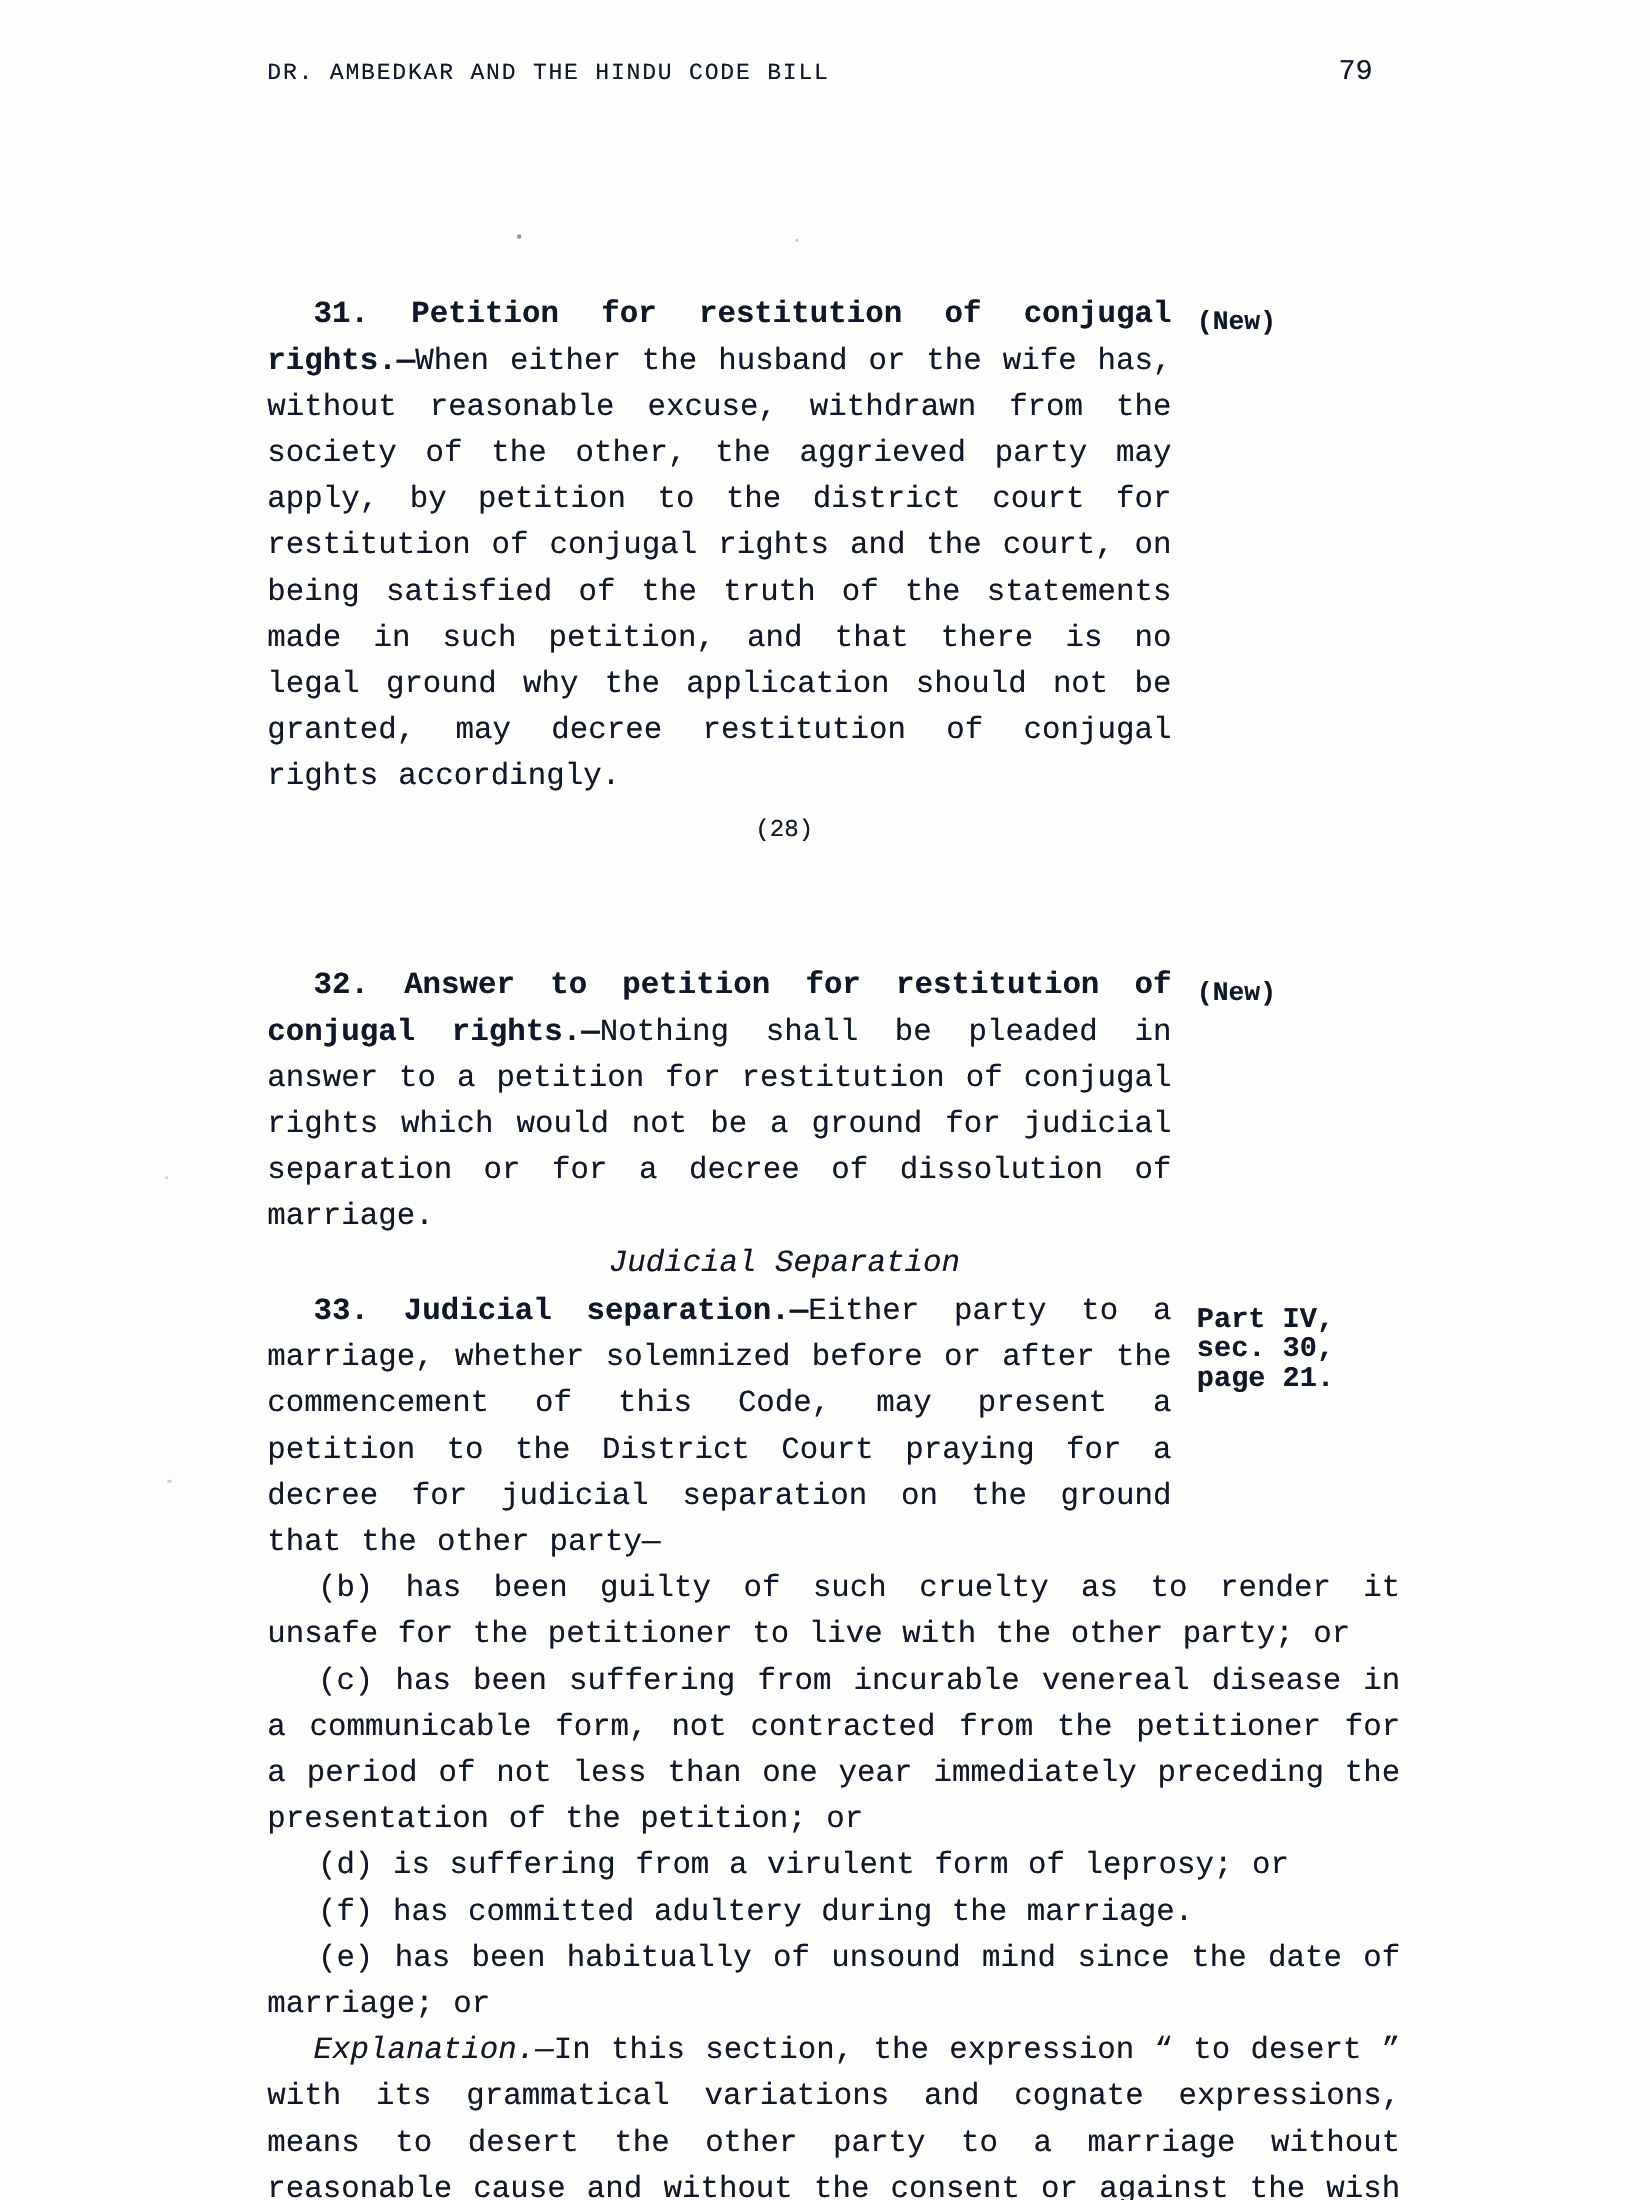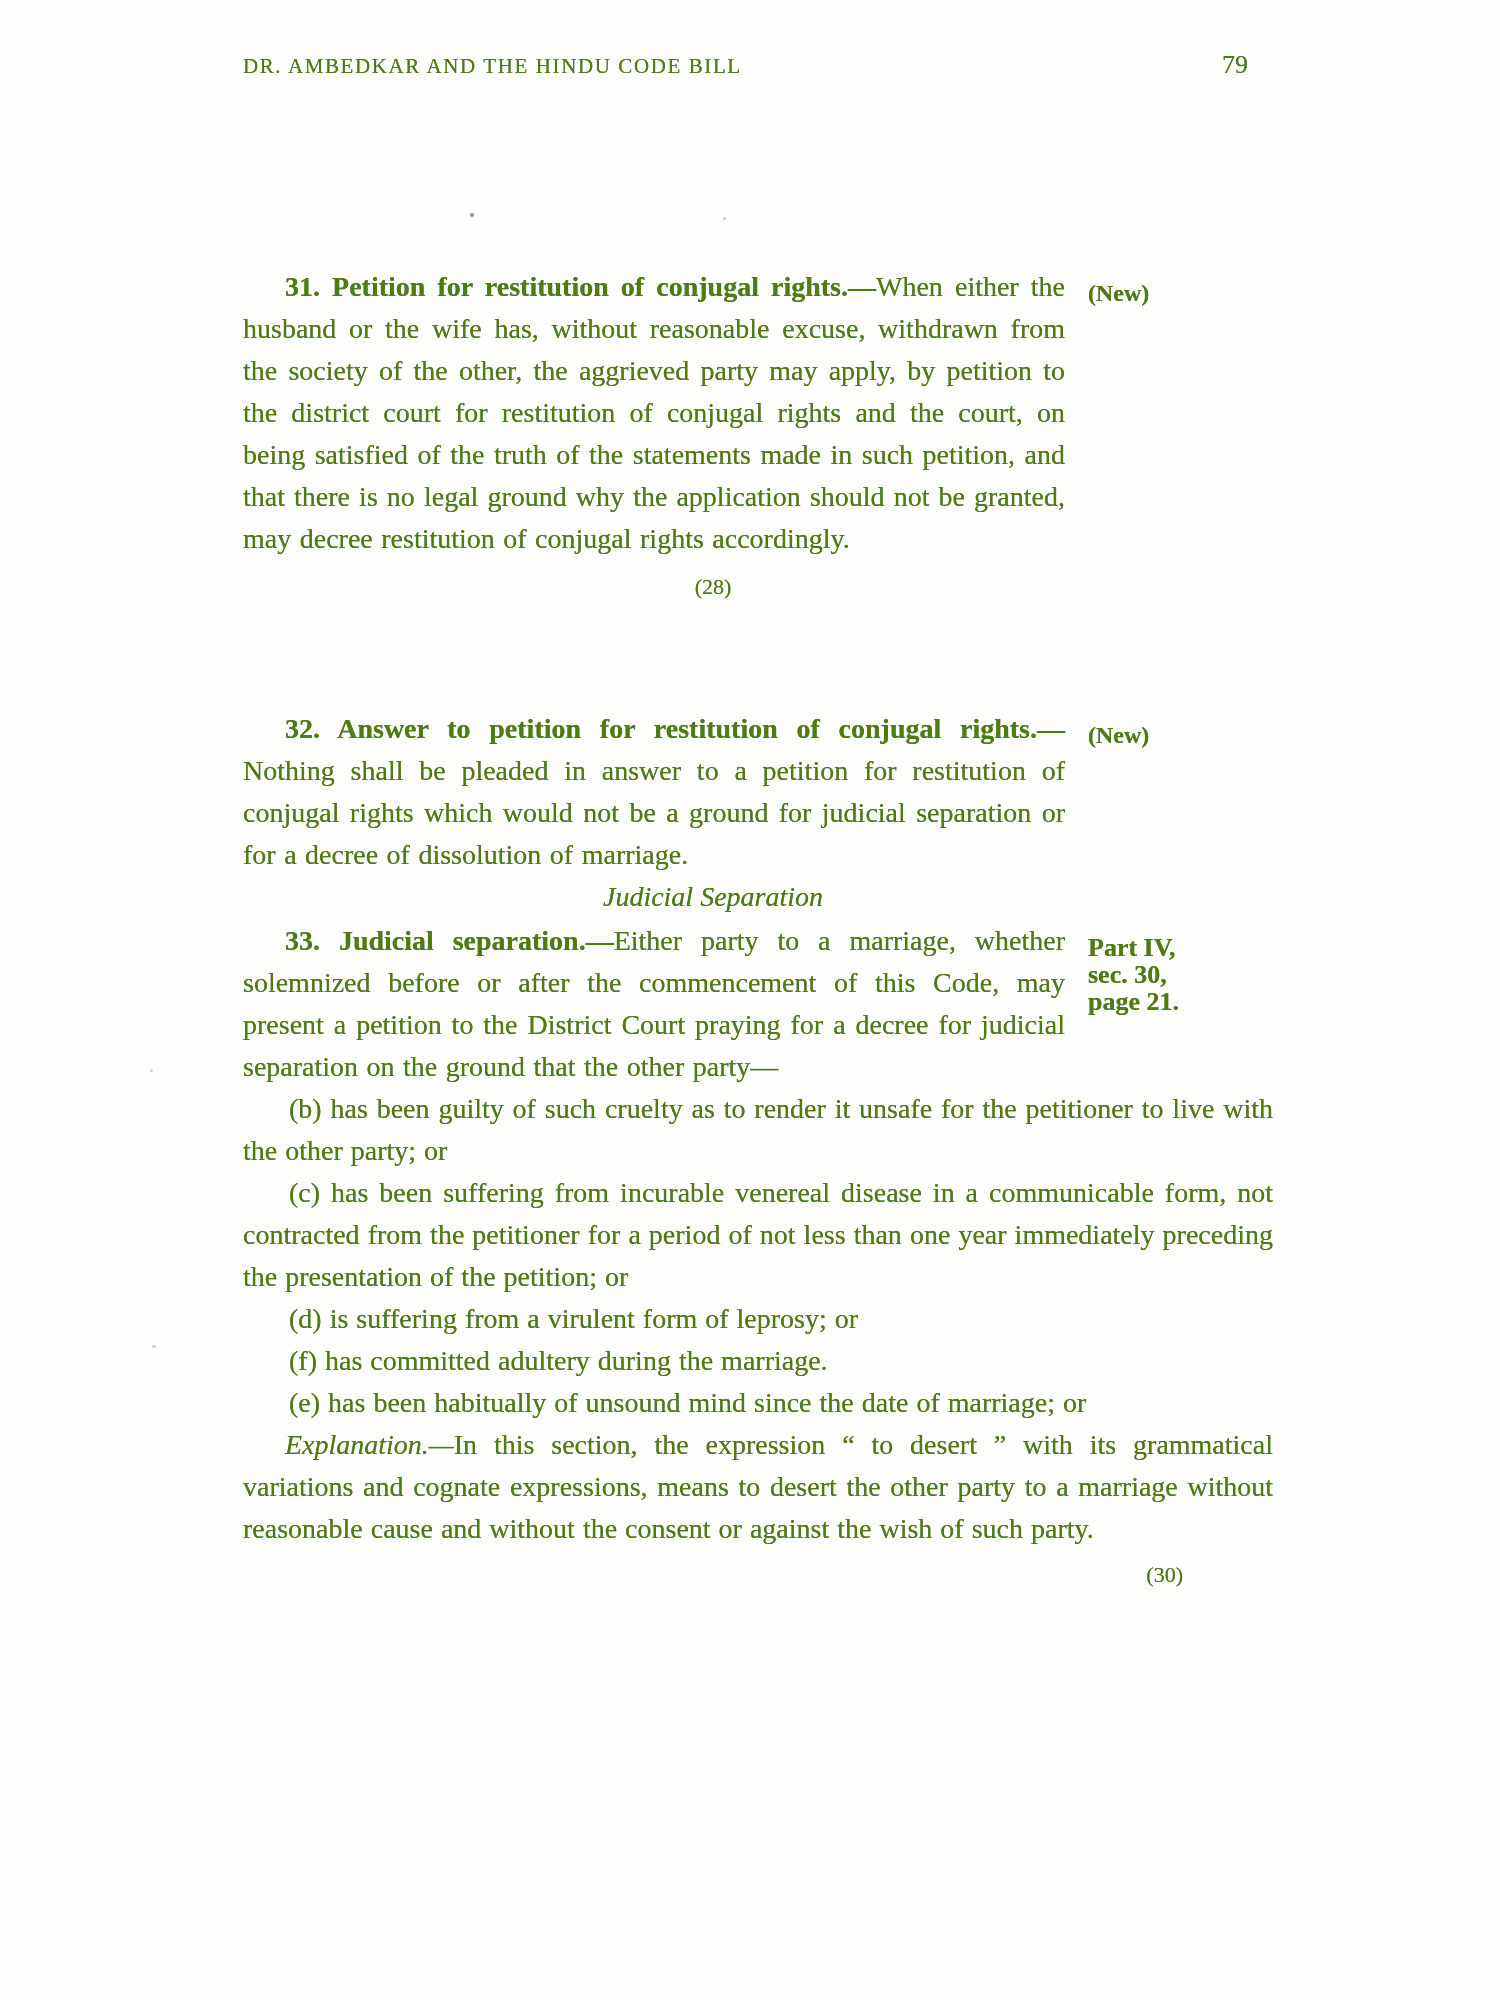--- a/index.html
+++ b/index.html
@@ -1,22 +1,22 @@
 <!DOCTYPE html>
 <html><head>
 <meta charset="utf-8">
 <style>
   html,body{margin:0;padding:0;background:#e8e8e6;}
   .page{
     position:relative;
     width:1500px;height:2000px;
     margin:0 auto;
     background:#fdfdfb;
-    font-family:Liberation Serif, serif;
-    color:#4d7c0f;
+    font-family:Liberation Mono, monospace;
+    color:#0f172a;
     overflow:hidden;
     text-shadow:0 0 .6px rgba(10,10,10,.55);
   }
   
   .running-head{
     position:absolute;top:50px;left:243px;width:1005px;
     display:flex;justify-content:space-between;align-items:baseline;
   }
   .head-title{font-size:21px;letter-spacing:1.6px;white-space:nowrap;}
   .page-num{font-size:26px;}

